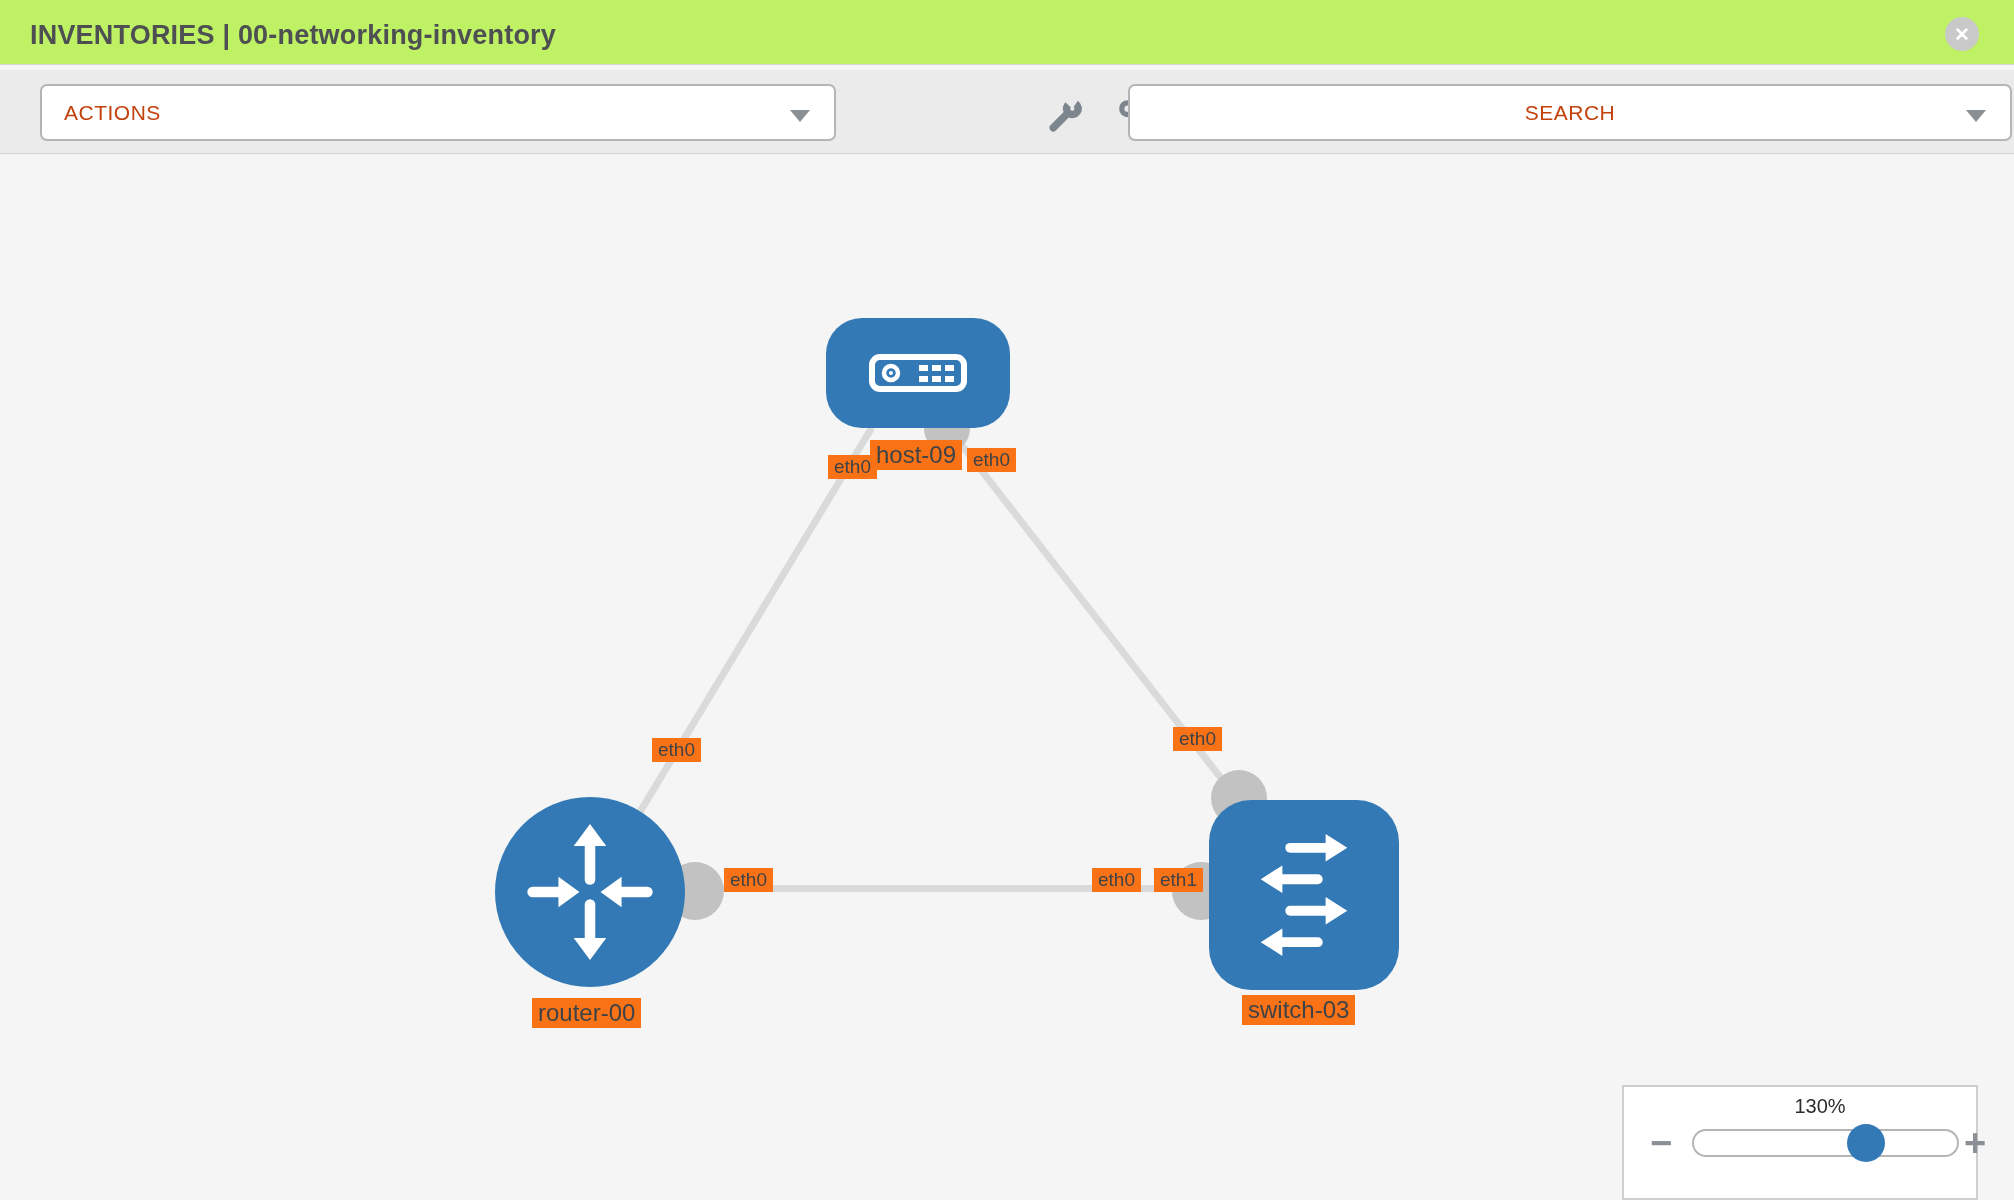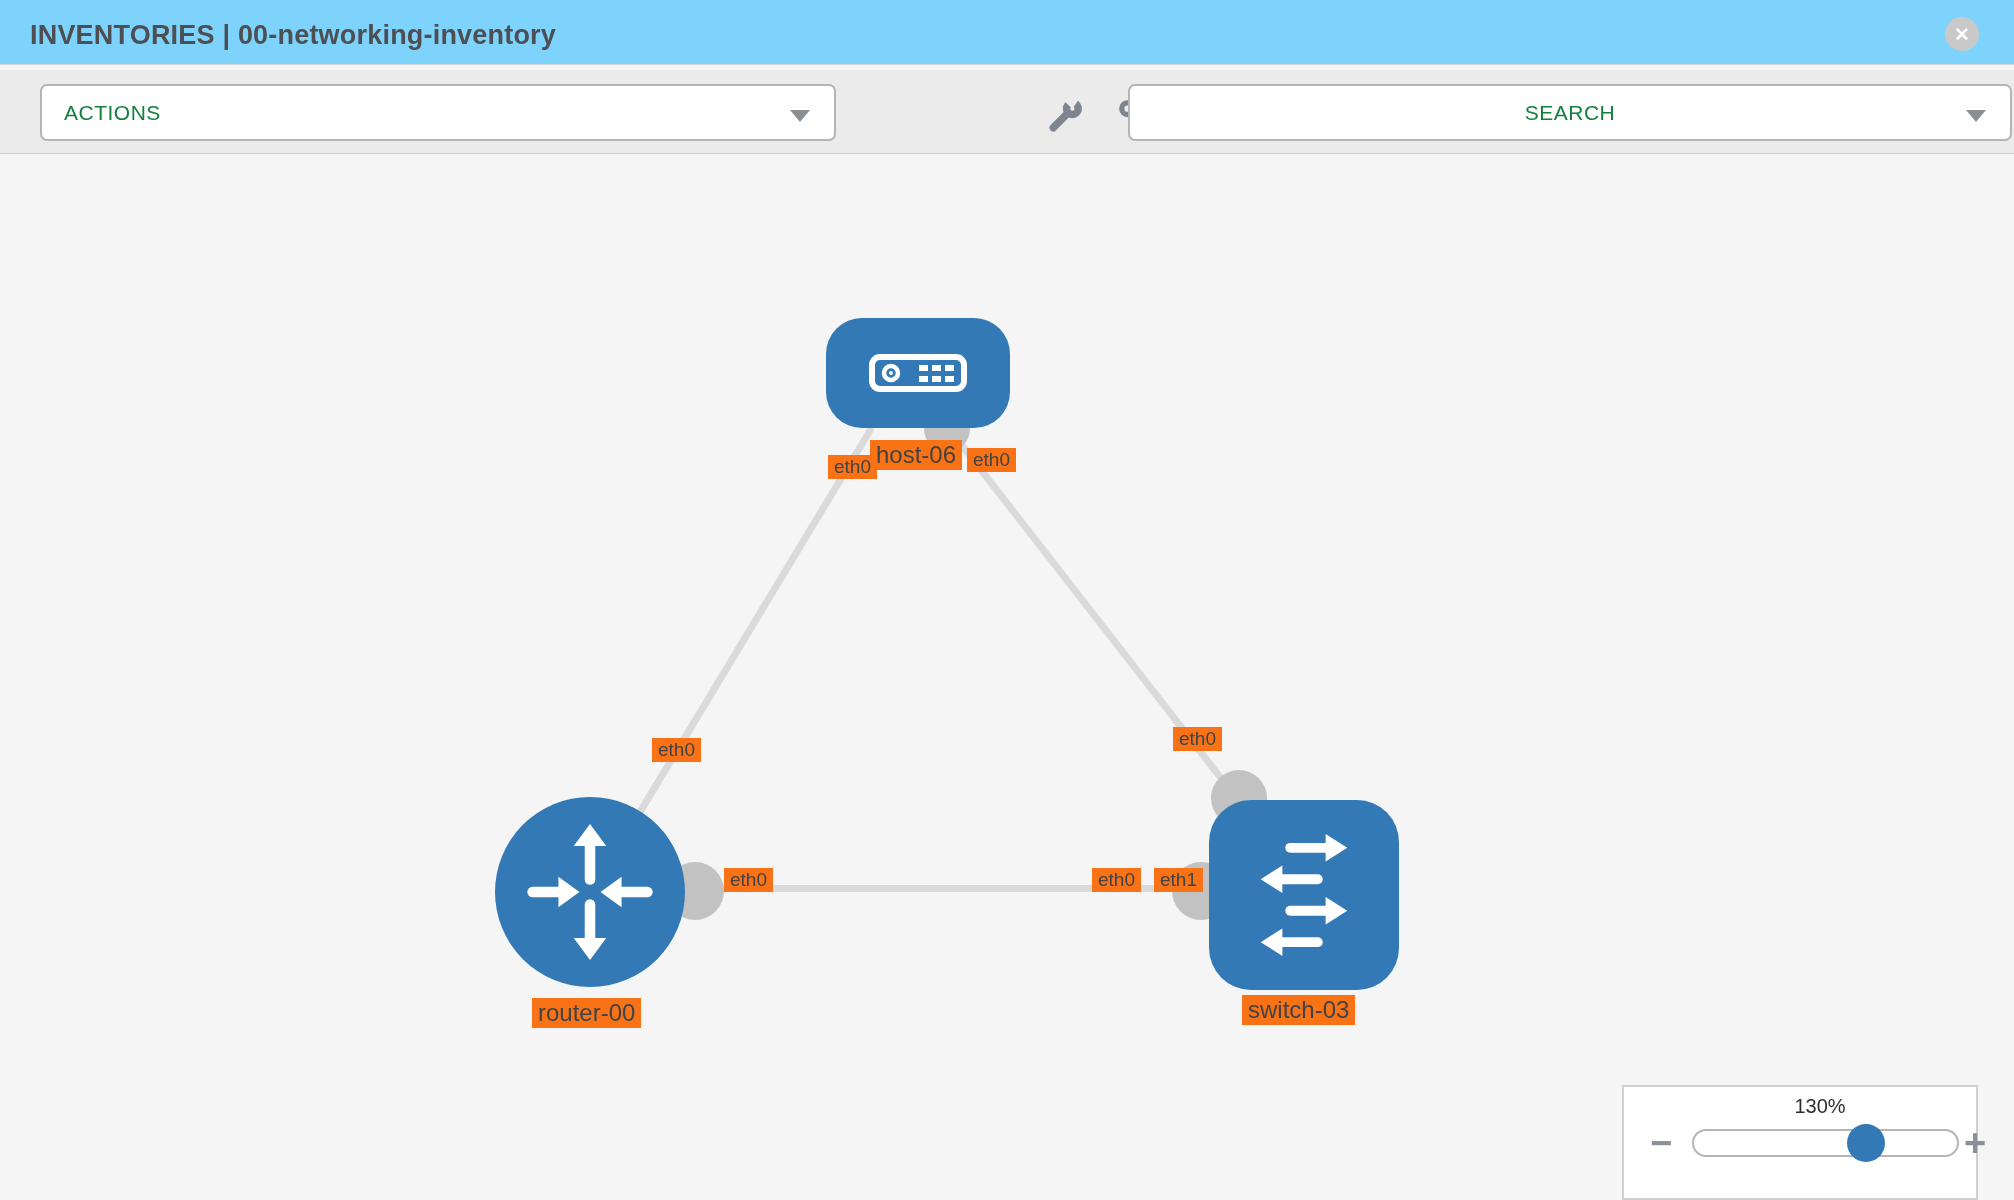--- a/index.html
+++ b/index.html
@@ -1,34 +1,34 @@
 <!DOCTYPE html>
 <html><head>
 <meta charset="utf-8">
 <style>
   * { margin:0; padding:0; box-sizing:border-box; }
   html,body { width:2014px; height:1200px; overflow:hidden;
     font-family:"Liberation Sans", sans-serif; background:#f5f5f5; }
 
   
   .header { position:absolute; left:0; top:0; width:2014px; height:65px;
-    background:#7dd3fc; border-bottom:1px solid #d6d6d6; }
+    background:#bef264; border-bottom:1px solid #d6d6d6; }
   .title { position:absolute; left:30px; top:0; height:70px; line-height:70px;
     font-size:27px; font-weight:bold; color:#4d4f52; letter-spacing:0.2px; }
   .close-btn { position:absolute; left:1945px; top:17px; width:34px; height:34px;
     border-radius:50%; background:#c9c9c9; color:#ffffff; font-size:19px; font-weight:bold;
     display:flex; align-items:center; justify-content:center; cursor:pointer; }
 
   
   .toolbar { position:absolute; left:0; top:70px; width:2014px; height:84px;
     background:#ebebeb; border-bottom:1px solid #d2d2d2; }
   .select { position:absolute; top:14px; height:57px; background:#ffffff;
     border:2px solid #b5b5b5; border-radius:7px; display:flex; align-items:center;
     padding:0 22px; cursor:pointer; }
-  .select .sel-label { font-size:21px; color:#15803d; letter-spacing:0.5px; }
+  .select .sel-label { font-size:21px; color:#c2410c; letter-spacing:0.5px; }
   .caret { position:absolute; right:24px; top:24px; width:0; height:0;
     border-left:10px solid transparent; border-right:10px solid transparent;
     border-top:12px solid #8a8f94; }
   .tool-icon { position:absolute; top:28px; width:34px; height:34px; cursor:pointer; }
 
   
   .canvas { position:absolute; left:0; top:154px; width:2014px; height:1046px;
     background:#f5f5f5; }
   .link { position:absolute; height:7px; background:#dadada; border-radius:3px;
     transform-origin:0 50%; }
@@ -150,21 +150,21 @@
       </g>
       <g fill="#ffffff">
         <polygon points="104,18 82,4 82,32"></polygon>
         <polygon points="16,50 38,36 38,64"></polygon>
         <polygon points="104,82 82,68 82,96"></polygon>
         <polygon points="16,114 38,100 38,128"></polygon>
       </g>
     </svg>
   </div>
 
-  <div class="chip node-label" style="left:870px; top:286px;">host-06</div>
+  <div class="chip node-label" style="left:870px; top:286px;">host-09</div>
   <div class="chip node-label" style="left:532px; top:844px;">router-00</div>
   <div class="chip node-label" style="left:1242px; top:841px;">switch-03</div>
 
   <div class="chip if-label" style="left:828px; top:301px;">eth0</div>
   <div class="chip if-label" style="left:967px; top:294px;">eth0</div>
   <div class="chip if-label" style="left:652px; top:584px;">eth0</div>
   <div class="chip if-label" style="left:1173px; top:573px;">eth0</div>
   <div class="chip if-label" style="left:724px; top:714px;">eth0</div>
   <div class="chip if-label" style="left:1092px; top:714px;">eth0</div>
   <div class="chip if-label" style="left:1118px; top:714px;margin-left:36px;">eth1</div>

